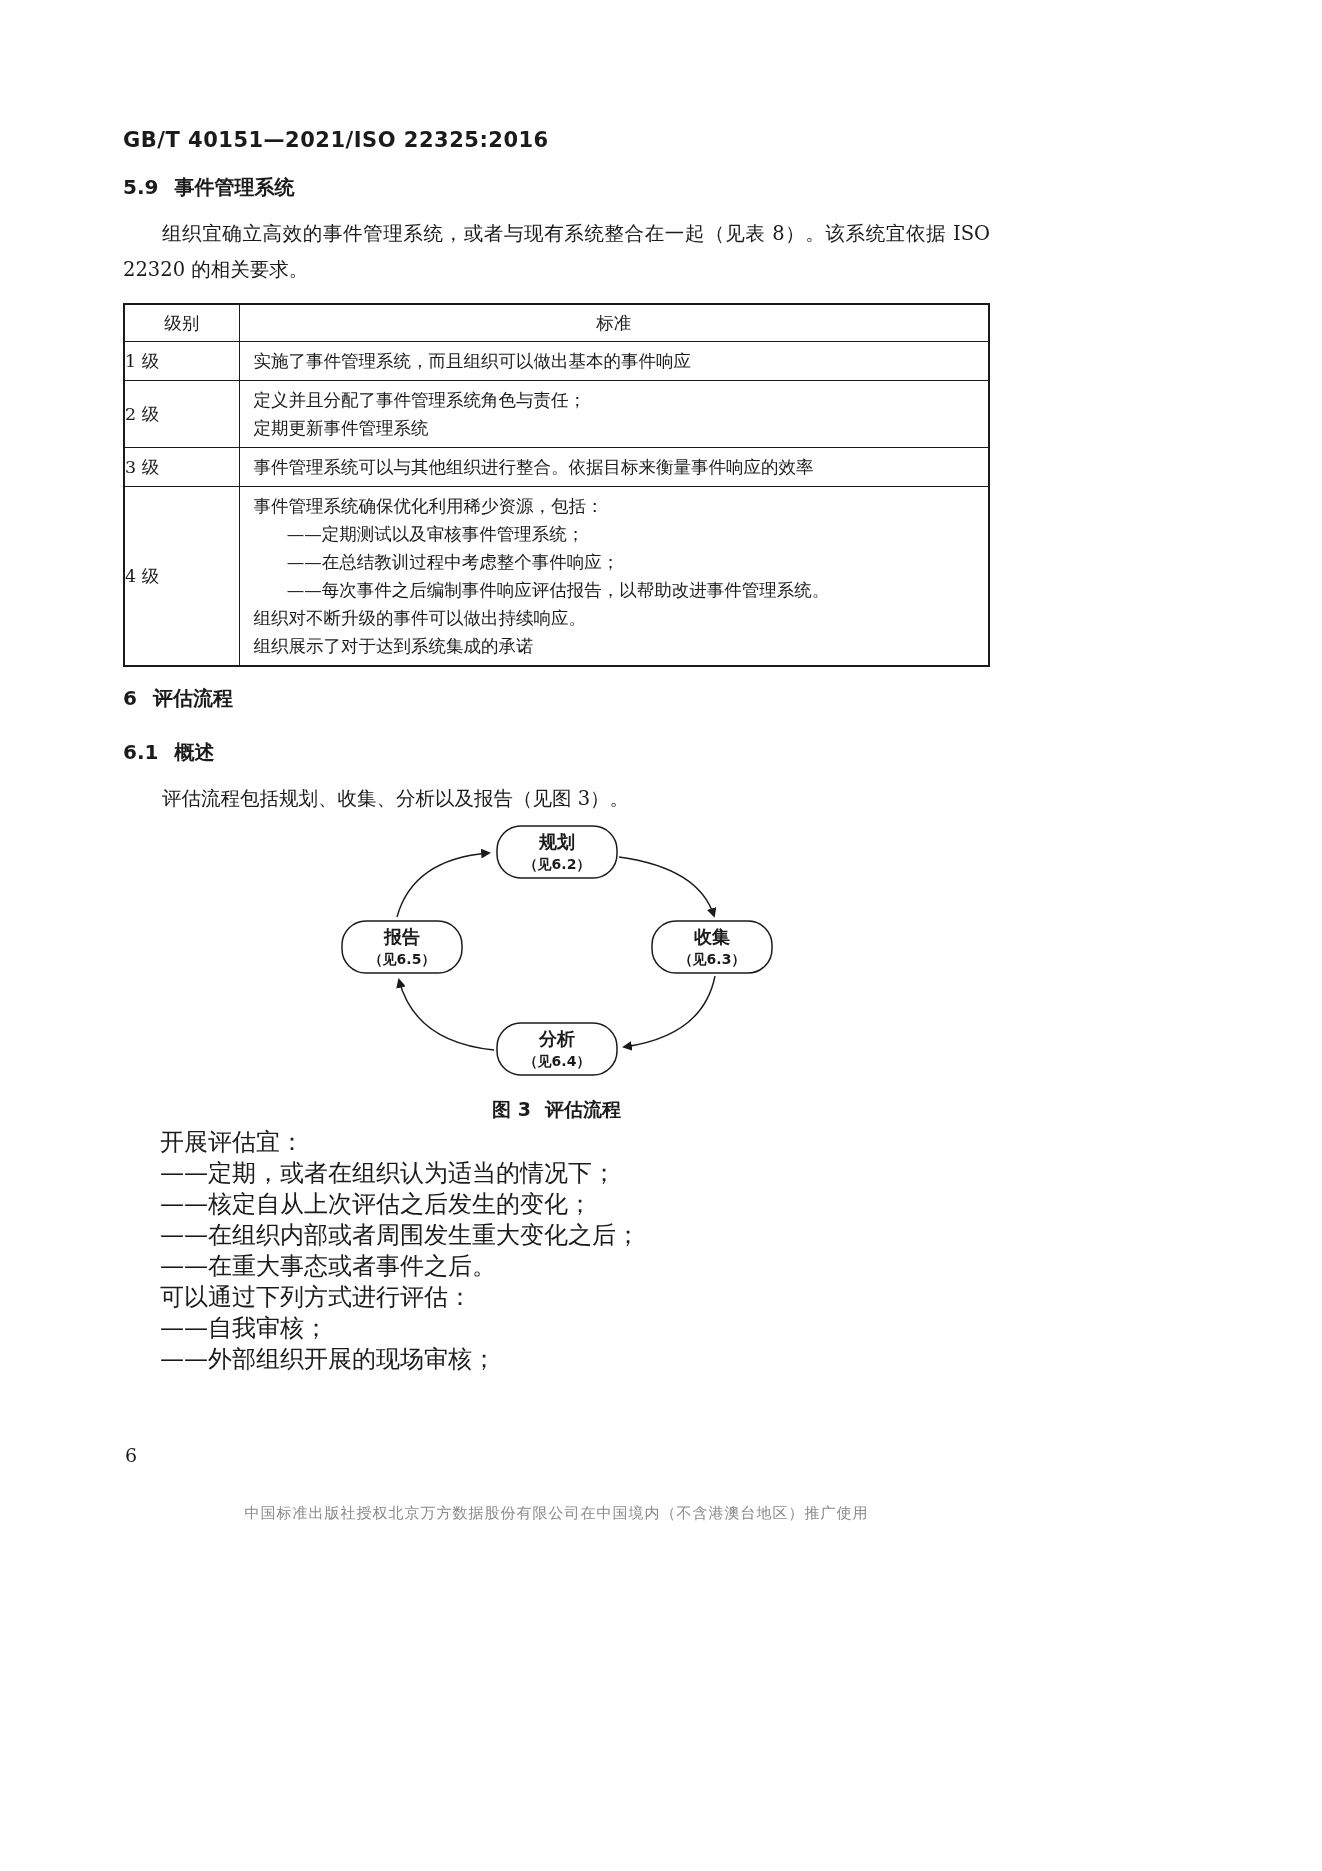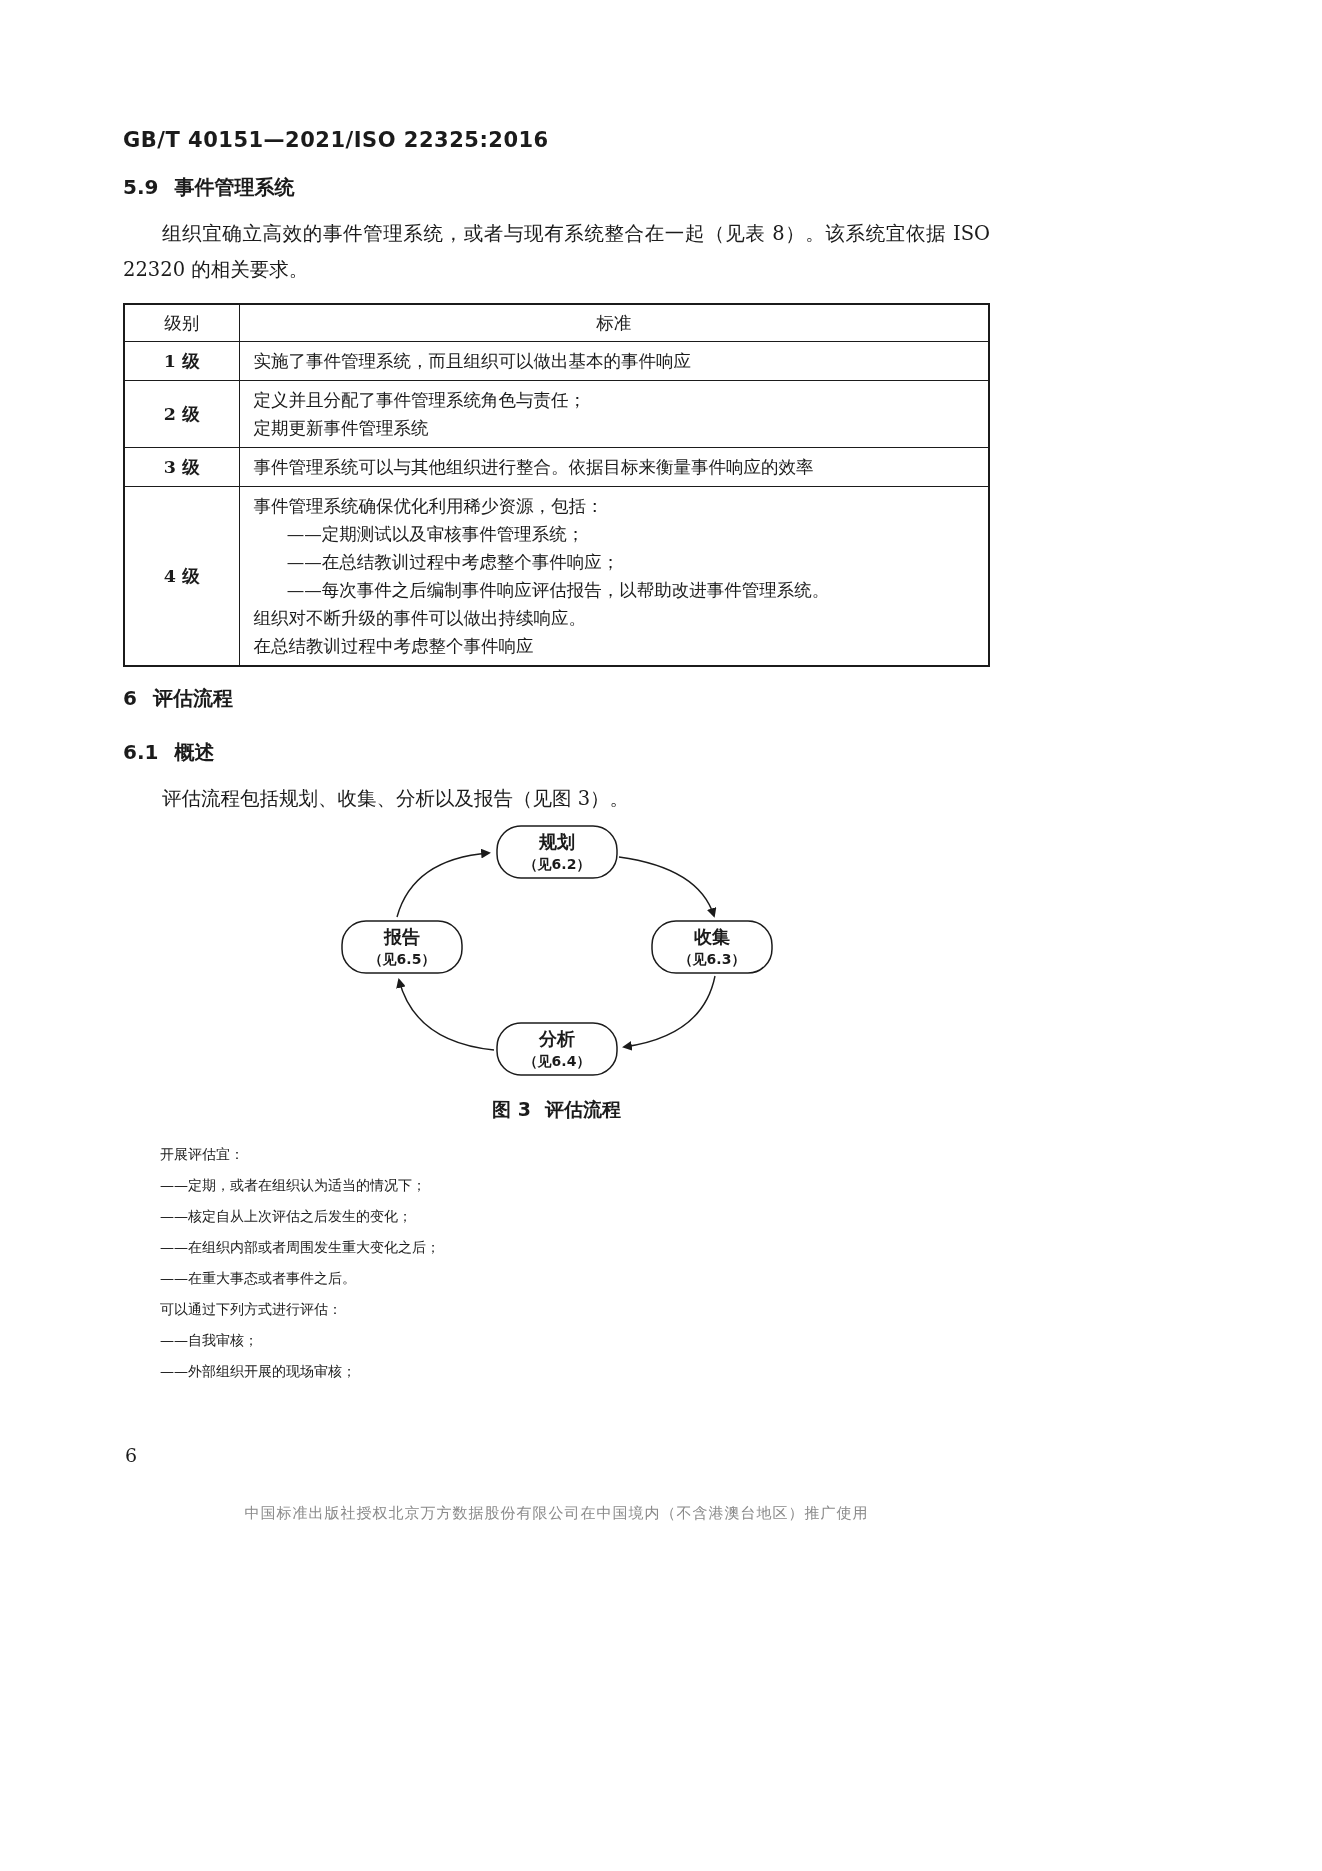--- a/index.html
+++ b/index.html
@@ -37,21 +37,21 @@
     font-weight:bold; font-size:19px;
   }
   .table-title .num { margin-right:14px; }
 
   table.std {
     margin-top:15px; width:867px; border-collapse:collapse;
     border:2px solid #1b1b1b; font-size:17.5px; line-height:28px;
   }
   table.std th, table.std td { border:1px solid #1b1b1b; }
   table.std th { font-weight:normal; padding:4px 6px; text-align:center; }
-  td.level { width:115px; text-align:center; vertical-align:middle;font-weight:bold; }
+  td.level { width:115px; vertical-align:middle; }
   td.criteria { padding:5px 14px; vertical-align:middle; }
   .dash-line { padding-left:1.9em; }
 
   .fig-wrap { margin-top:6px; text-align:center; }
   svg.diagram { display:inline-block; }
   svg.diagram rect { fill:#ffffff; stroke:#1b1b1b; stroke-width:1.5; }
   svg.diagram .flow { fill:none; stroke:#1b1b1b; stroke-width:1.4; }
   svg.diagram .nlabel {
     font-family:"DejaVu Sans","Liberation Sans",sans-serif;
     font-weight:bold; font-size:18px; text-anchor:middle; fill:#1b1b1b;
@@ -61,21 +61,21 @@
     font-weight:bold; font-size:14px; text-anchor:middle; fill:#1b1b1b;
   }
 
   .fig-caption {
     margin-top:12px; text-align:center;
     font-family:"DejaVu Sans","Liberation Sans",sans-serif;
     font-weight:bold; font-size:19px;
   }
   .fig-caption .num { margin-right:14px;margin-top:33px; }
 
-  .list-block { margin-top:16px; padding-left:37px; font-size:14px; line-height:31px; }
+  .list-block { margin-top:4px; padding-left:37px; font-size:24px; line-height:31px; }
   .list-line { text-align:left; }
 
   .page-number {
     position:absolute; left:125px; top:1428px; font-size:19px;
   }
   .footer-watermark {
     position:absolute; left:123px; top:1488px; width:867px;
     text-align:center; color:#8a8a8a; font-size:15px; letter-spacing:1px;
   }
 </style>
@@ -126,21 +126,21 @@
           </td>
         </tr>
         <tr>
           <td class="level">4 级</td>
           <td class="criteria">
             <div>事件管理系统确保优化利用稀少资源，包括：</div>
             <div class="dash-line">——定期测试以及审核事件管理系统；</div>
             <div class="dash-line">——在总结教训过程中考虑整个事件响应；</div>
             <div class="dash-line">——每次事件之后编制事件响应评估报告，以帮助改进事件管理系统。</div>
             <div>组织对不断升级的事件可以做出持续响应。</div>
-            <div>在总结教训过程中考虑整个事件响应</div>
+            <div>组织展示了对于达到系统集成的承诺</div>
           </td>
         </tr>
       </tbody>
     </table>
 
     <div class="sec-heading h6">
       <span class="num">6</span><span>评估流程</span>
     </div>
 
     <div class="sec-heading h61">

